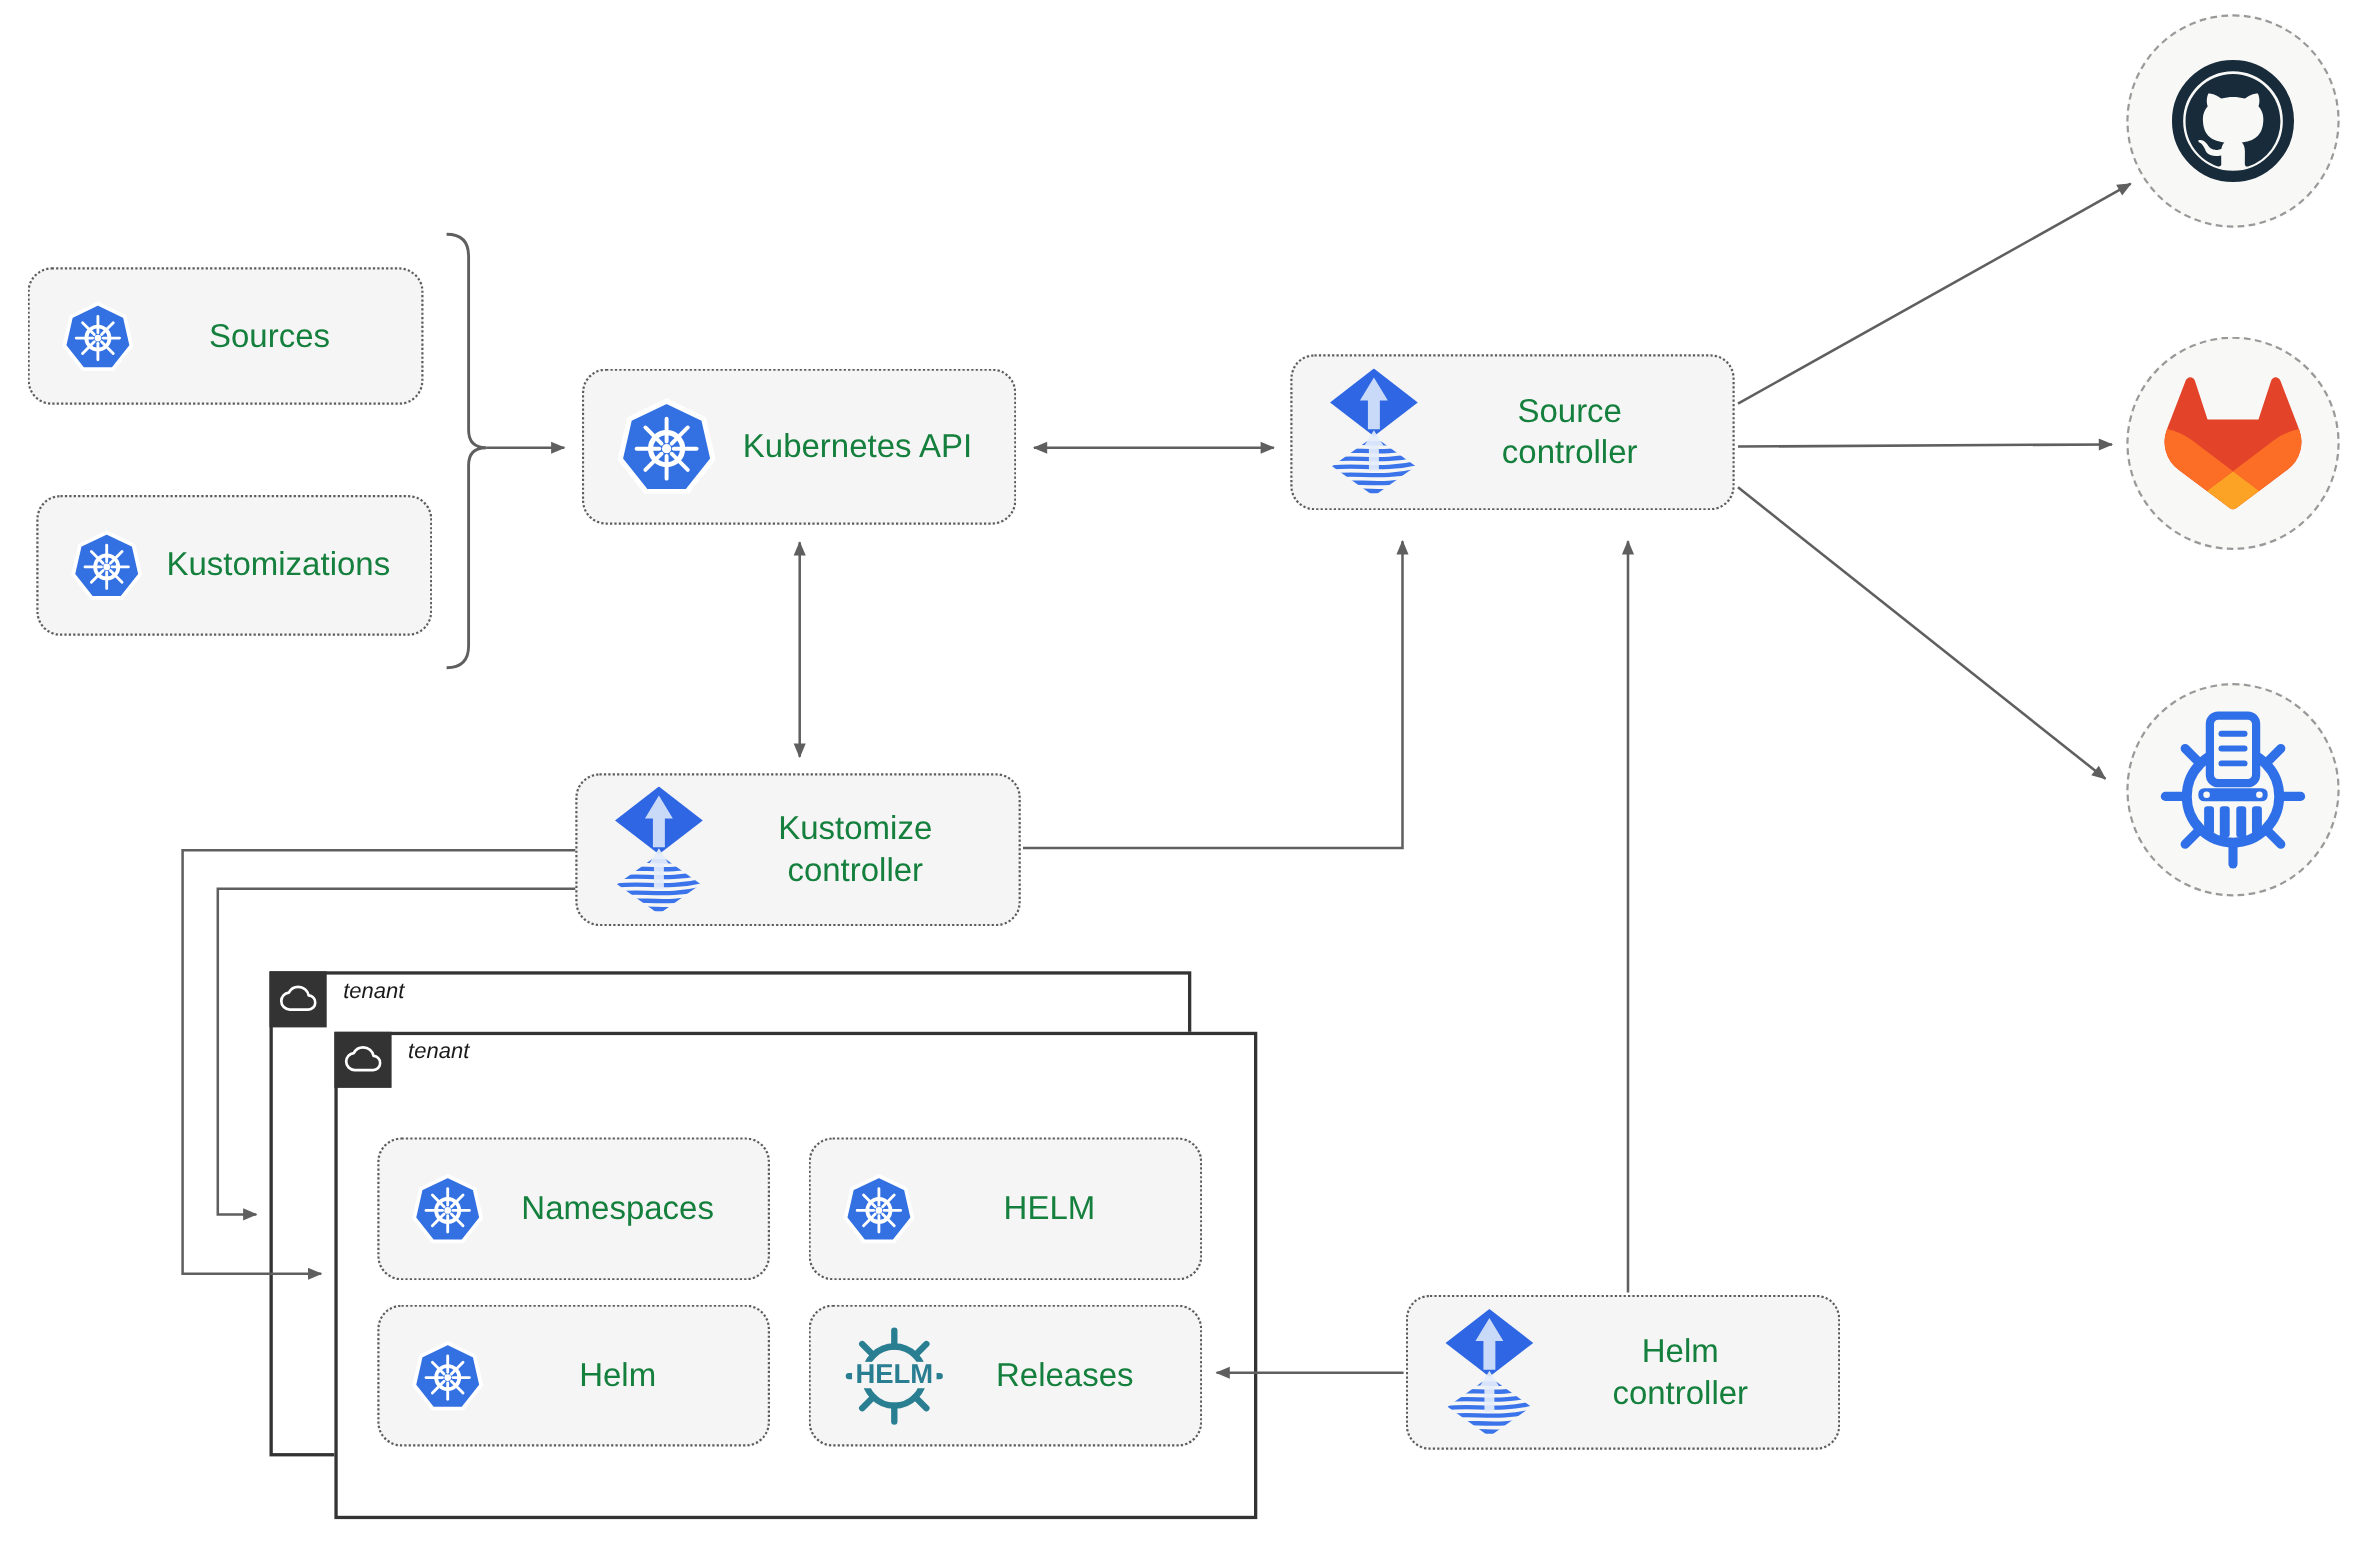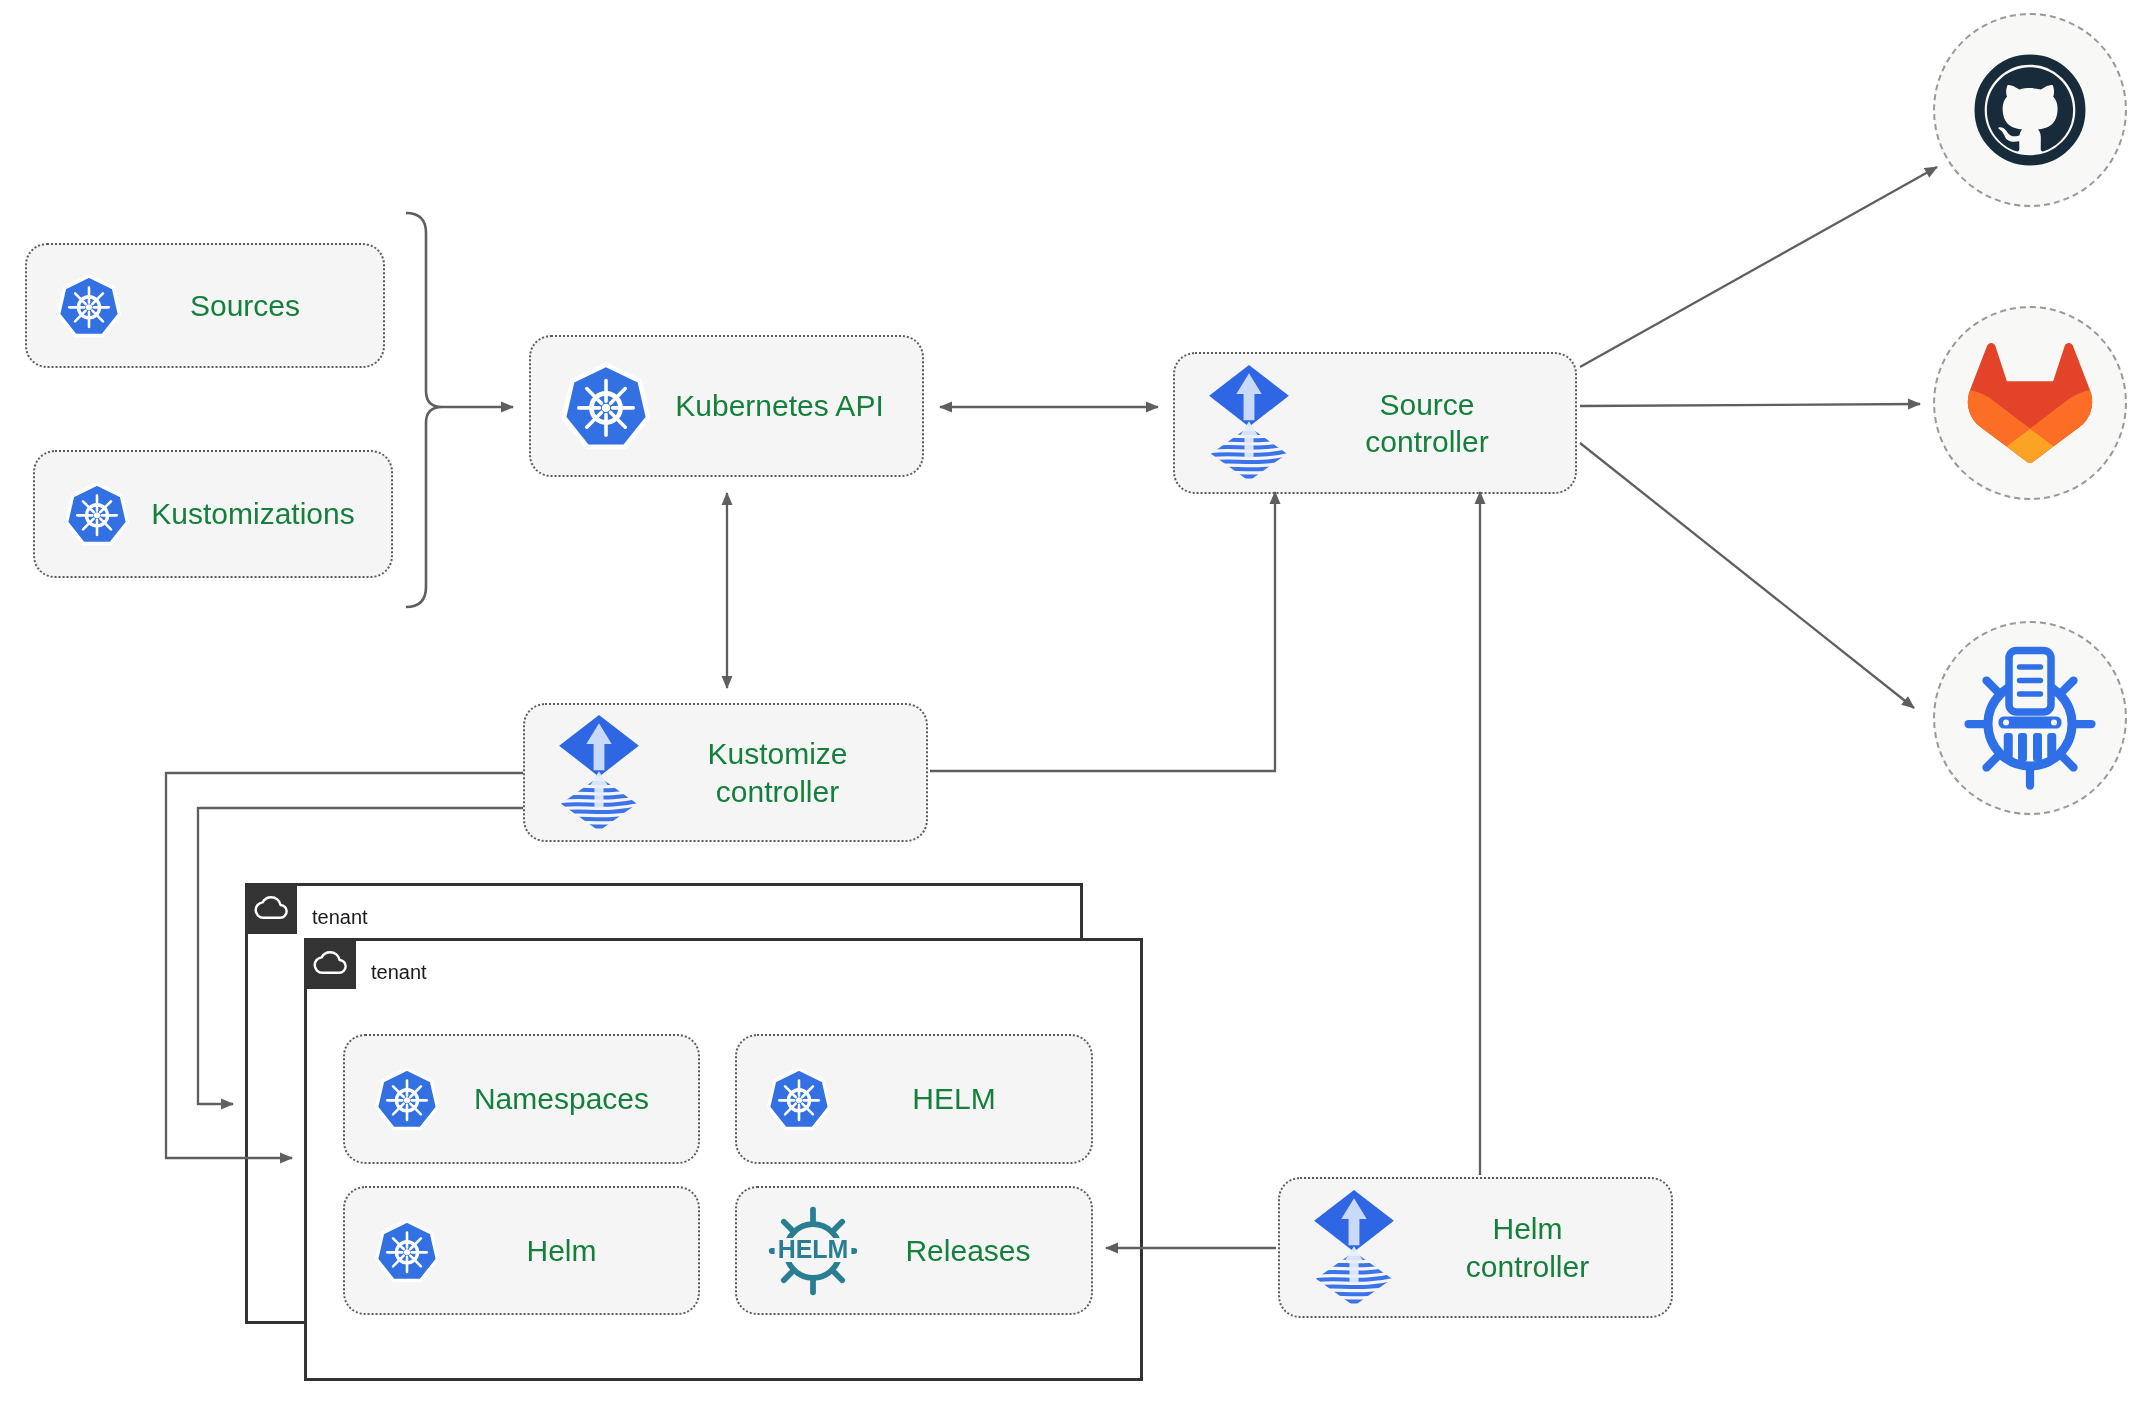--- a/index.html
+++ b/index.html
@@ -11,21 +11,21 @@
   .nlabel{flex:1;text-align:center;font-size:30px;color:#15803d;line-height:1.25;white-space:pre-line;}
   .nicon{display:flex;align-items:center;justify-content:center;}
   .ic66 svg{width:68px;height:68px;}
   .ic92 svg{width:94px;height:94px;}
   .icflux svg{width:92px;height:116px;}
   .ichelm svg{width:96px;height:96px;}
   
   .tenant{position:absolute;background:#ffffff;border:3px solid #333333;box-sizing:border-box;}
   .tenant-head{position:absolute;left:-3px;top:-3px;width:52px;height:51px;background:#333333;
                display:flex;align-items:center;justify-content:center;}
-  .tenant-label{position:absolute;left:64px;top:20px;font-size:20px;color:#1a1a1a;}
+  .tenant-label{position:absolute;left:64px;top:4px;font-size:20px;color:#1a1a1a;font-style:italic;}
   
   .provider{position:absolute;width:194px;height:194px;border-radius:50%;border:2.5px dashed #999999;
             background:#f8f8f6;box-sizing:border-box;display:flex;align-items:center;justify-content:center;}
   .wires{position:absolute;left:0;top:0;pointer-events:none;}
   svg text{font-family:"Liberation Sans", sans-serif;}
 </style>
 </head>
 <body>
 
 <div class="canvas">
@@ -105,21 +105,21 @@
 
   <div class="node" style="left:529px;top:335px;width:395px;height:142px">
     <span class="nicon ic92">
       <svg viewBox="0 0 100 100">
           <use href="#k8s"></use>
         </svg>
       </span>
     <span class="nlabel">Kubernetes API</span>
   </div>
 
-  <div class="node" style="left:1173px;top:352px;width:404px;height:142px">
+  <div class="node" style="left:1173px;top:322px;width:404px;height:142px">
     <span class="nicon icflux">
       <svg viewBox="0 0 100 128">
           <use href="#flux"></use>
         </svg>
       </span>
     <span class="nlabel">Source
 controller</span>
   </div>
 
   <div class="node" style="left:523px;top:703px;width:405px;height:139px">

